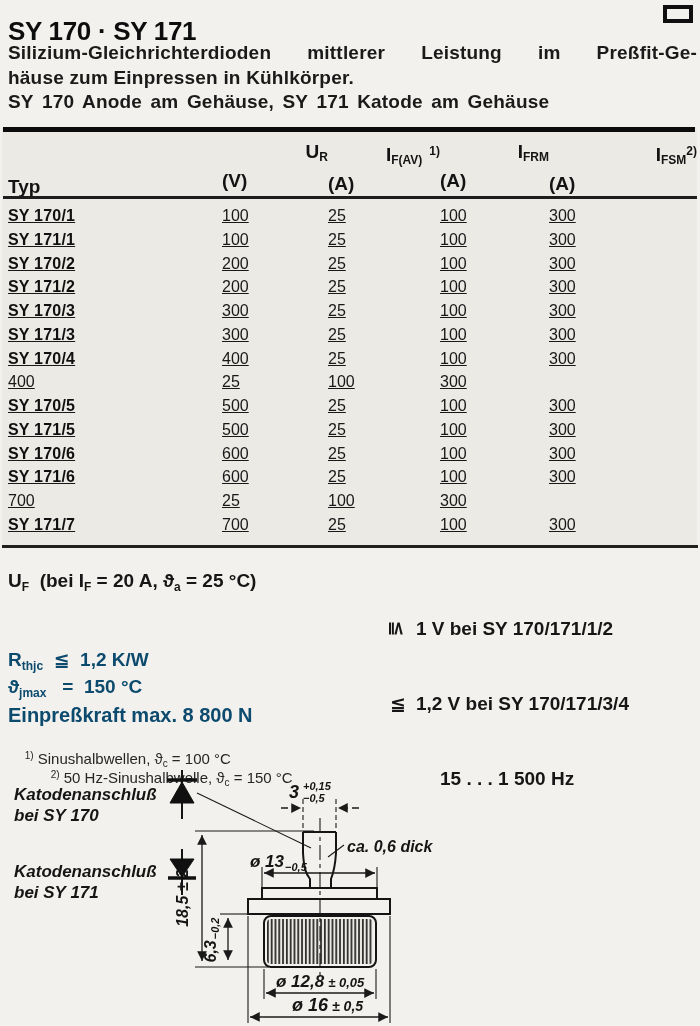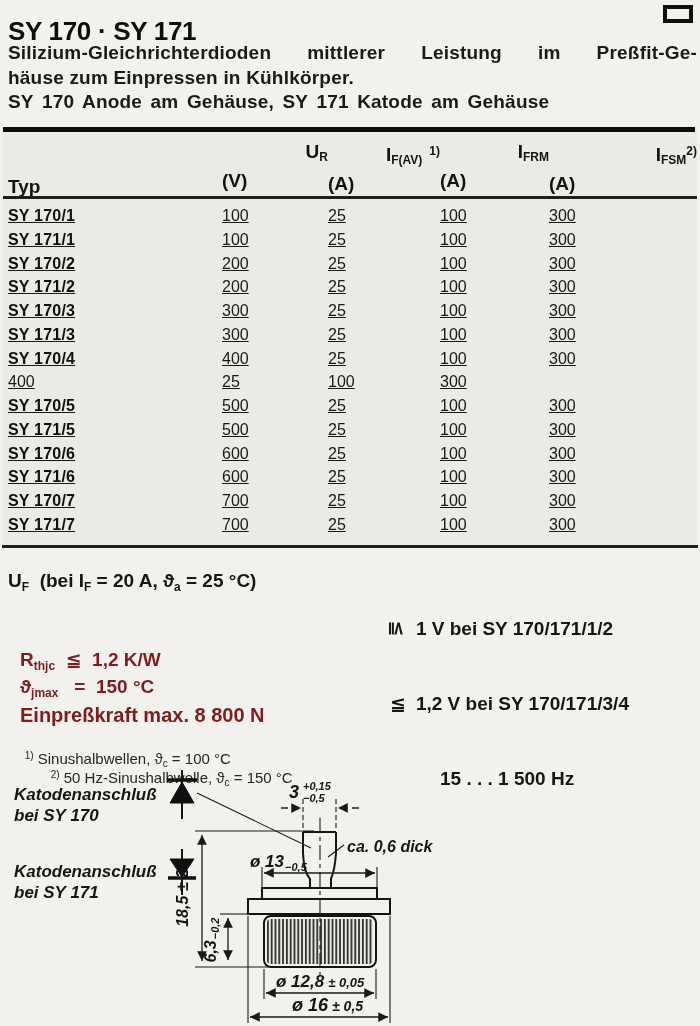--- a/index.html
+++ b/index.html
@@ -29,21 +29,21 @@
   sup.sp{margin-left:7px;}
   .tbody{position:absolute;left:8px;top:204px;width:689px;}
   .trow{display:grid;grid-template-columns:214px 106px 112px 109px 1fr;height:23.75px;line-height:23.75px;font-size:16px;color:#181818;text-decoration:underline;}
   .trow .typ{font-weight:700;letter-spacing:0.2px;color:#101010;}
   .uf-left{position:absolute;left:8px;top:570px;font-size:19px;font-weight:700;white-space:pre-wrap;}
   .uf-right{position:absolute;left:390px;top:566px;width:305px;font-size:19px;font-weight:700;line-height:25px;white-space:pre-wrap;}
   .uf-right .row{display:block;}
   .rel{display:inline-block;margin-right:10px;}
   .rel.rot{transform:rotate(90deg);}
   .indent{padding-left:50px;}
-  .spec{position:absolute;left:20px;font-size:19px;font-weight:700;white-space:pre-wrap;color:#7f1d1d;}
+  .spec{position:absolute;left:8px;font-size:19px;font-weight:700;white-space:pre-wrap;color:#0c4a6e;}
   .spec.rth{top:648px;}
   .spec.tj{top:676px;}
   .spec.force{top:704px;font-size:20px;}
   sub.ssub{font-size:12px;vertical-align:-4px;font-weight:700;}
   .footnote{position:absolute;left:8px;top:733px;width:680px;font-size:15px;font-weight:400;color:#262626;white-space:pre-wrap;}
   .footnote .fn{display:inline-block;}
   .footnote .fn + .fn{margin-left:26px;}
   .footnote sup{font-size:10px;vertical-align:5px;}
   .footnote sub{font-size:10px;vertical-align:-3px;}
   svg.drawing{position:absolute;left:0;top:760px;}
@@ -173,21 +173,20 @@
       <div>300</div>
     </div>
       <div class="trow">
       <div class="typ">SY 171/6</div>
       <div>600</div>
       <div>25</div>
       <div>100</div>
       <div>300</div>
     </div>
       <div class="trow">
-      <div class="typ">SY 170/7</div>
       <div>700</div>
       <div>25</div>
       <div>100</div>
       <div>300</div>
     </div>
       <div class="trow">
       <div class="typ">SY 171/7</div>
       <div>700</div>
       <div>25</div>
       <div>100</div>

